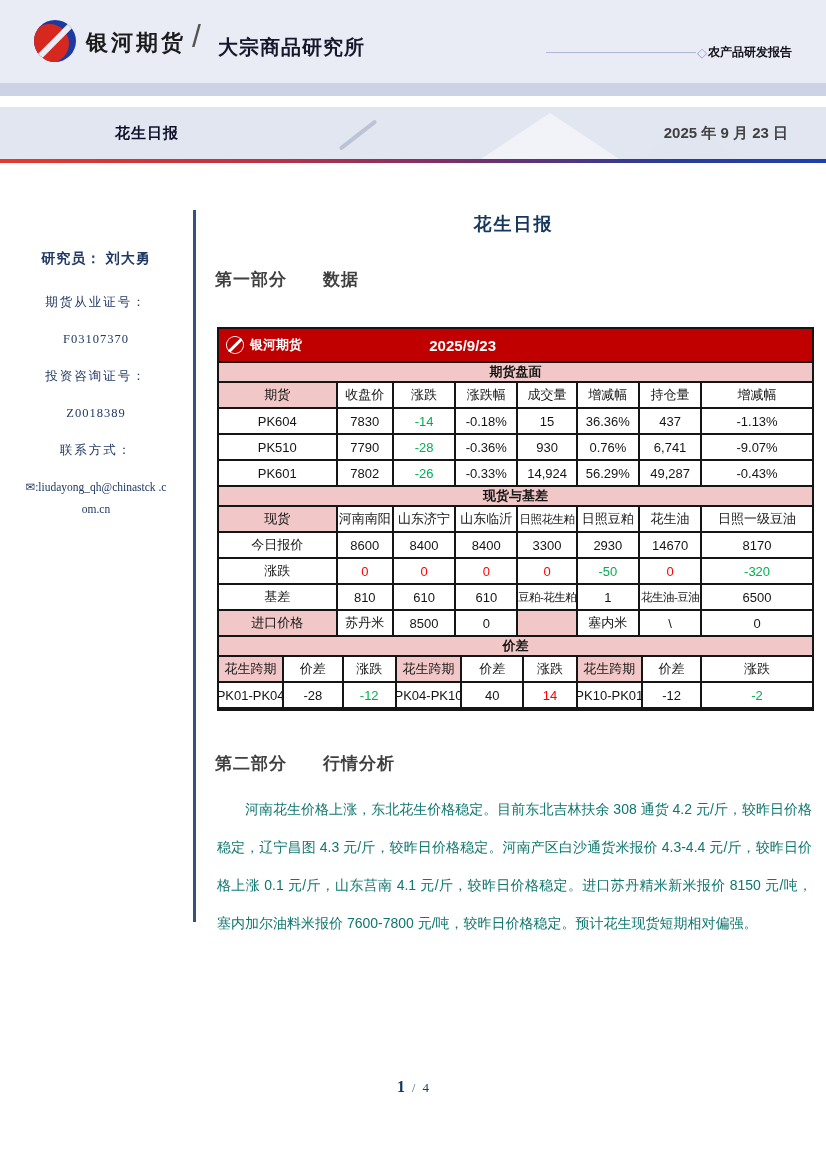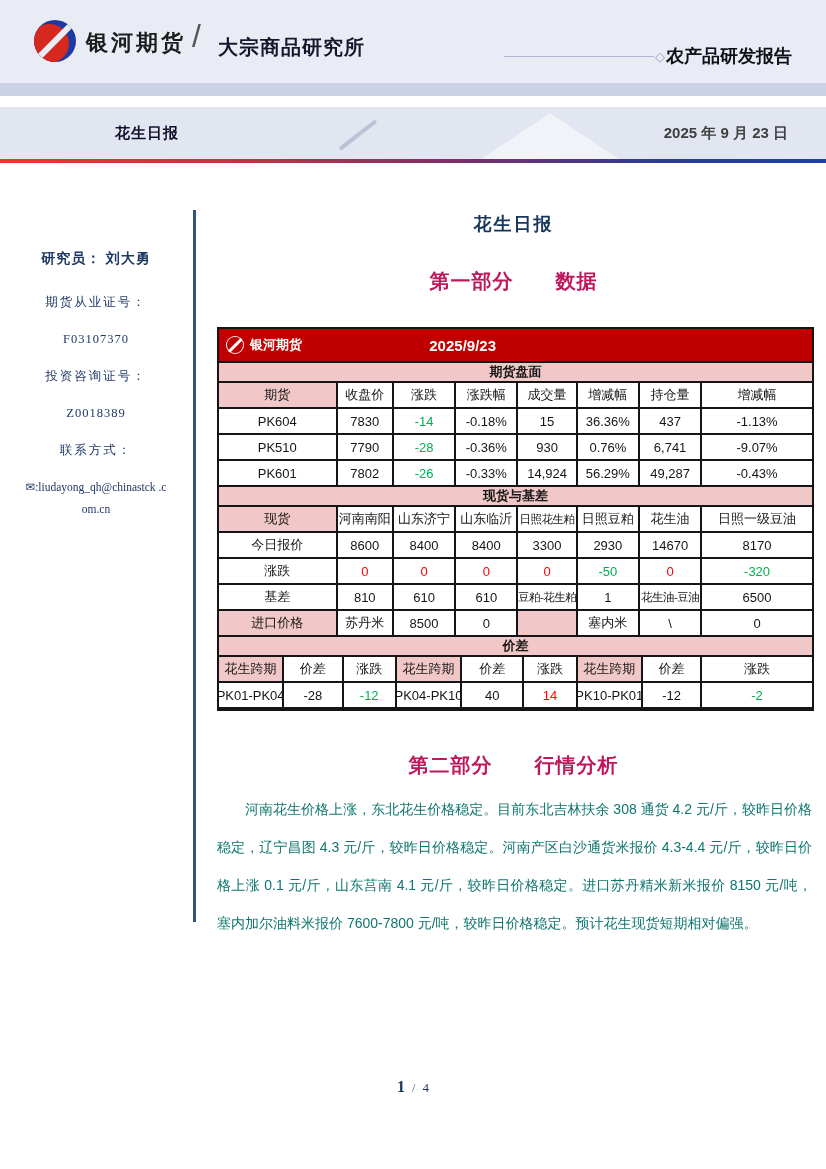--- a/index.html
+++ b/index.html
@@ -13,21 +13,21 @@
         background:#1d3aa0;overflow:hidden;}
   .logo .red{position:absolute;left:-10%;top:9%;width:94%;height:94%;border-radius:50%;background:#d6281e;}
   .logo .swoosh{position:absolute;left:-12%;top:42%;width:124%;height:14%;background:#e9ecf5;
         border-radius:8px;transform:rotate(-45deg);}
   .hdr-company{position:absolute;left:86px;top:28px;font-size:22px;font-weight:bold;color:#1c1c1c;letter-spacing:3px;}
   .hdr-slash{position:absolute;left:192px;top:18px;font-size:32px;font-weight:200;color:#555;}
   .hdr-division{position:absolute;left:218px;top:34px;font-size:20px;font-weight:bold;color:#17172c;letter-spacing:1px;}
   .hdr-right{position:absolute;right:34px;top:44px;display:flex;align-items:center;}
   .hdr-line{width:150px;height:1px;background:#aeb8d6;}
   .hdr-diamond{font-size:13px;color:#93a0c9;margin:0 1px;}
-  .hdr-tag{font-size:18px;font-weight:bold;color:#101018;}
+  .hdr-tag{font-size:12px;font-weight:bold;color:#101018;}
 
   
   .sub{position:absolute;left:0;top:107px;width:826px;height:52px;background:#e2e6f0;overflow:hidden;}
   .wm-tri{position:absolute;left:430px;top:6px;width:0;height:0;border-left:120px solid transparent;
           border-right:120px solid transparent;border-bottom:80px solid rgba(250,250,252,.65);}
   .wm-tri2{position:absolute;left:620px;top:14px;width:0;height:0;border-left:70px solid transparent;
           border-right:70px solid transparent;border-bottom:55px solid rgba(225,228,238,.9);}
   .wm-pencil{position:absolute;left:335px;top:26px;width:46px;height:4px;background:rgba(140,152,185,.45);
           border-radius:2px;transform:rotate(-38deg);}
   .sub-title{position:absolute;left:115px;top:17px;font-size:15px;font-weight:bold;color:#0f0f2b;letter-spacing:1px;}
@@ -40,22 +40,22 @@
   .sidebar{position:absolute;left:0;top:250px;width:192px;text-align:center;color:#1f3864;
            font-family:"Liberation Serif",serif;}
   .sb-researcher{font-size:14px;font-weight:bold;letter-spacing:1px;margin-bottom:26px;}
   .sb-label{font-size:12.5px;letter-spacing:2px;margin-bottom:21px;}
   .sb-val{font-size:12.5px;letter-spacing:1px;margin-bottom:21px;}
   .sb-email{font-size:11.5px;letter-spacing:0;line-height:22px;margin-top:-4px;}
 
   
   .doc-title{position:absolute;left:215px;top:212px;width:597px;text-align:center;
              font-size:18px;font-weight:bold;color:#17365d;letter-spacing:2px;}
-  .part-heading{position:absolute;left:215px;width:597px;text-align:center;
-             font-size:20px;font-weight:bold;color:#be185d;letter-spacing:1px;}
+  .part-heading{position:absolute;left:215px;width:597px;text-align:left;
+             font-size:17px;font-weight:bold;color:#404040;letter-spacing:1px;}
   .p1{top:268px;} .p2{top:752px;}
 
   
   .gtable{position:absolute;left:217px;top:327px;width:593px;border:2px solid #151515;
           font-size:13px;color:#151515;background:#fff;}
   .gtable > *:last-child{border-bottom:none;}
   .tbanner{display:flex;align-items:center;height:34px;background:#c00000;color:#fff;
            border-bottom:2px solid #151515;padding:0 7px;box-sizing:border-box;}
   .tb-left{display:flex;align-items:center;gap:6px;width:135px;font-weight:bold;font-size:13px;}
   .blogo{width:18px;height:18px;border-radius:50%;background:#fff;position:relative;overflow:hidden;flex:0 0 18px;}

